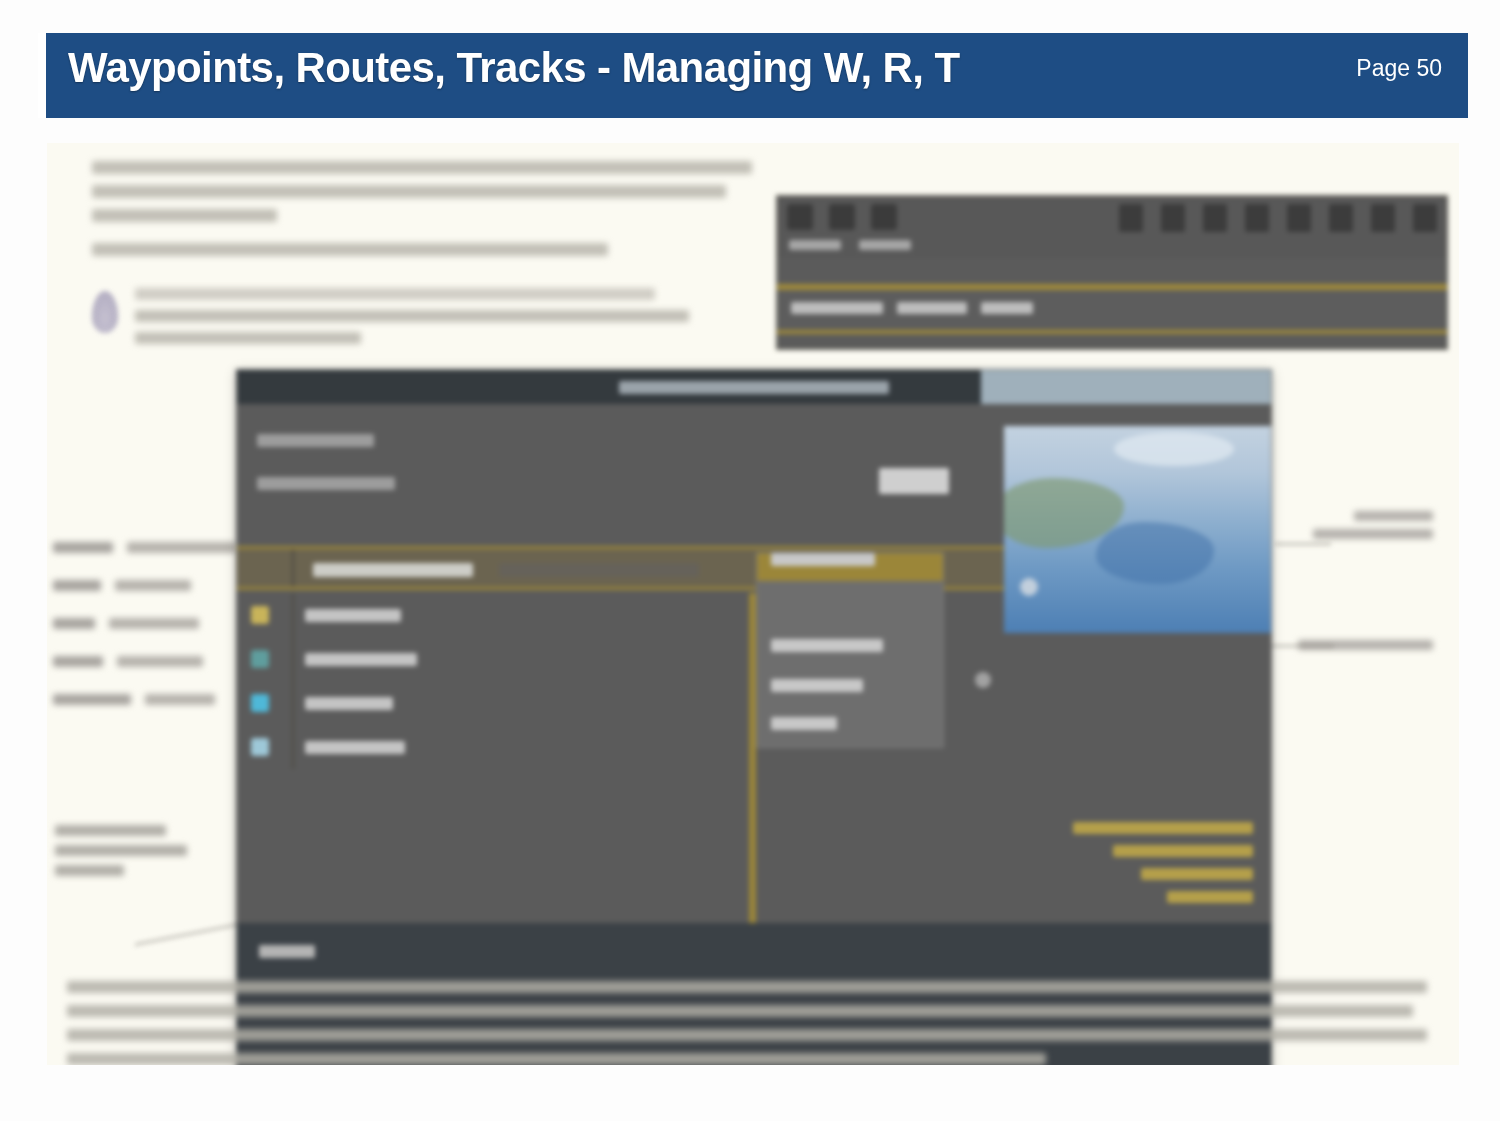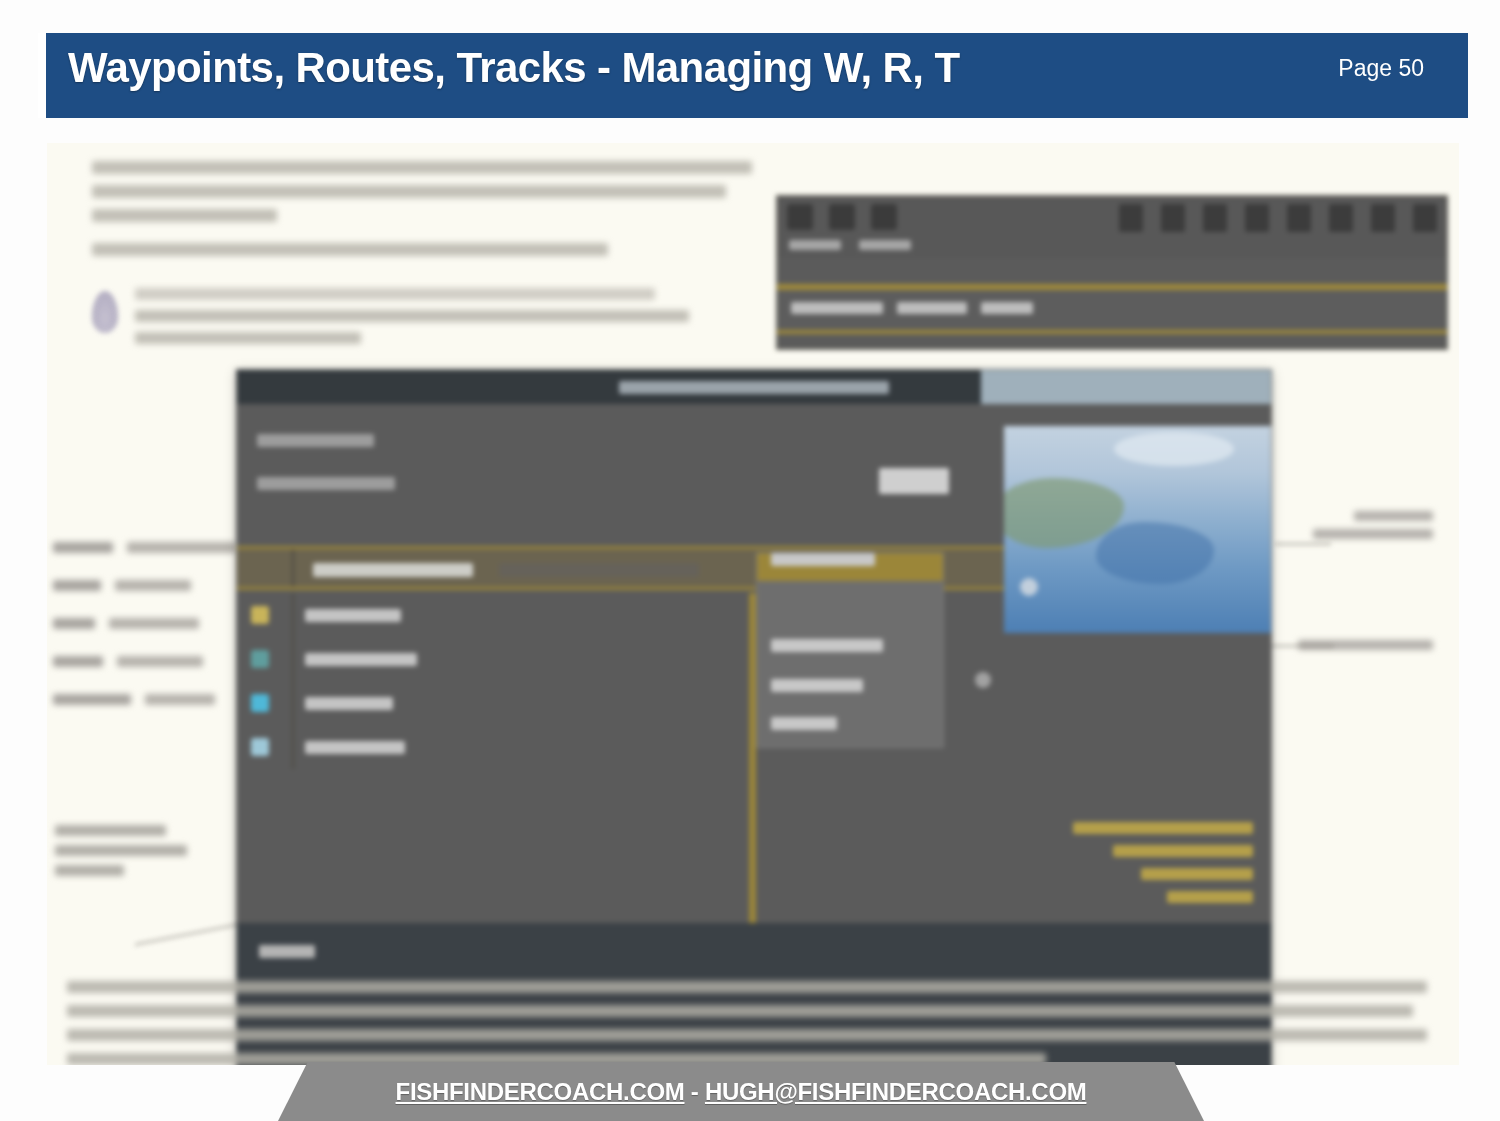--- a/index.html
+++ b/index.html
@@ -60,21 +60,20 @@
     font-weight: bold;
     letter-spacing: -0.6px;
     text-shadow: 0 1px 2px rgba(0,0,0,0.35);
     white-space: nowrap;
   }
   .hdr-page {
     color: #ffffff;
     font-size: 23px;
     font-weight: normal;
     white-space: nowrap;
-    margin-right: 18px;
   }
 
   
   .sheet {
     position: absolute;
     left: 47px;
     top: 143px;
     width: 1412px;
     height: 922px;
     background: #fbfaf2;
@@ -746,19 +745,14 @@
 
     <div class="botpara blur">
       <div class="tline" style="width:100%"></div>
       <div class="tline" style="width:99%"></div>
       <div class="tline" style="width:100%"></div>
       <div class="tline short"></div>
     </div>
 
   </div>
 
-  <div class="footer">
-    <div class="footer-text">
-      <span class="u">FISHFINDERCOACH.COM</span><span> - </span><span class="u">HUGH@FISHFINDERCOACH.COM</span>
-    </div>
-  </div>
 
 </div>
 
 </body></html>

